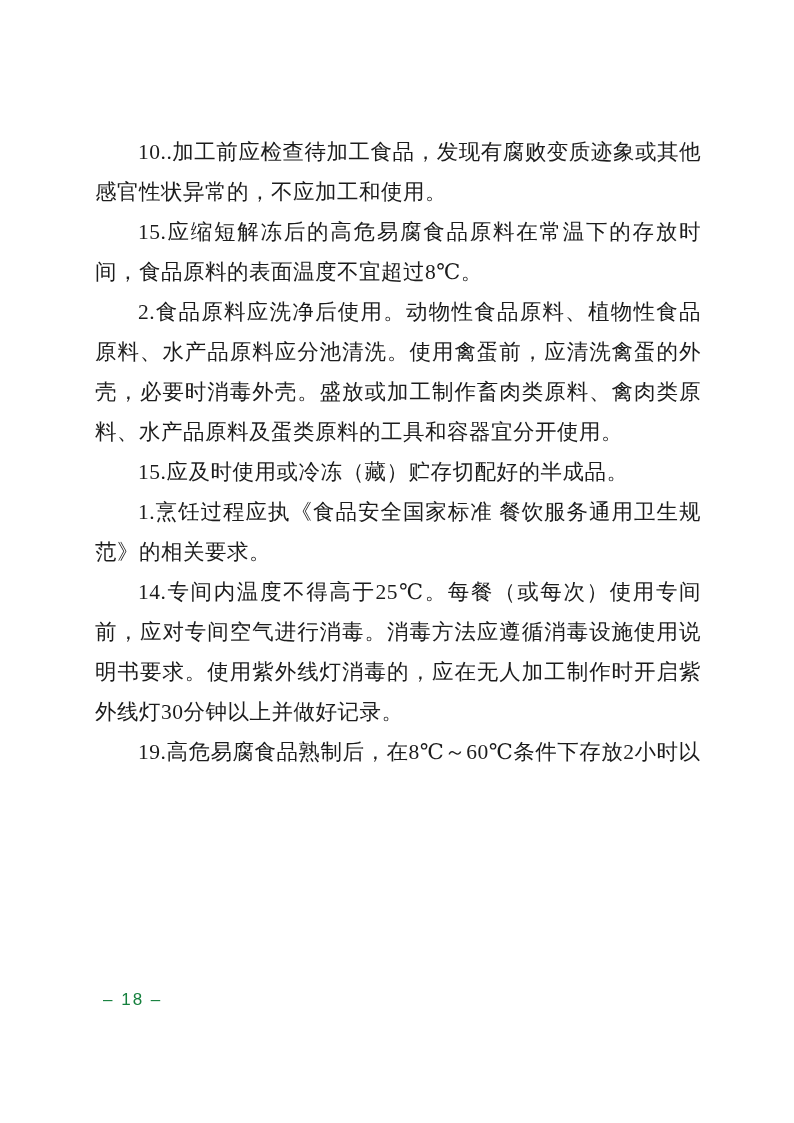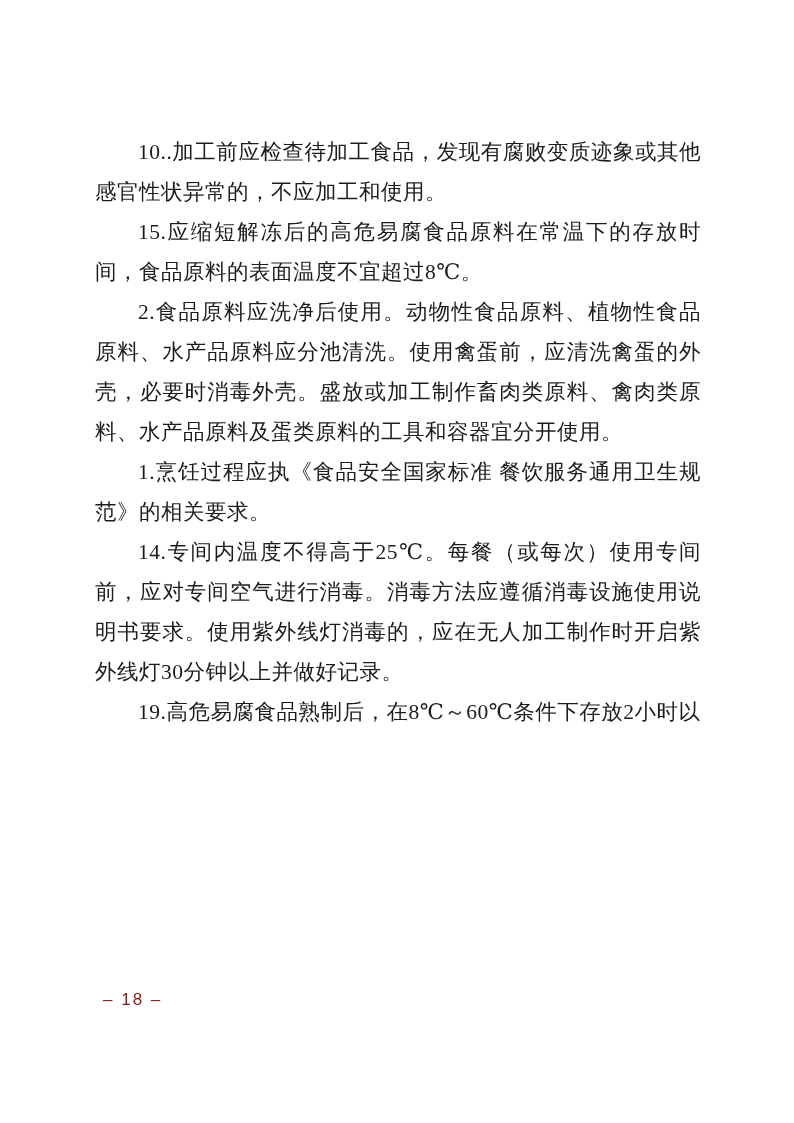--- a/index.html
+++ b/index.html
@@ -32,31 +32,32 @@
     text-indent: 2em;
     letter-spacing: 0.5px;
     font-weight: 400;
   }
   .footer {
     position: absolute;
     left: 103px;
     top: 988px;
     font-size: 17px;
     line-height: 24px;
-    color: #7f1d1d;
+    color: #15803d;
     font-family: "Liberation Sans", "DejaVu Sans", sans-serif;
     letter-spacing: 2px;
   }
 </style>
 </head>
 <body>
 
 <div class="page">
   <div class="content">
     <p>10..加工前应检查待加工食品，发现有腐败变质迹象或其他感官性状异常的，不应加工和使用。</p>
     <p>15.应缩短解冻后的高危易腐食品原料在常温下的存放时间，食品原料的表面温度不宜超过8℃。</p>
     <p>2.食品原料应洗净后使用。动物性食品原料、植物性食品原料、水产品原料应分池清洗。使用禽蛋前，应清洗禽蛋的外壳，必要时消毒外壳。盛放或加工制作畜肉类原料、禽肉类原料、水产品原料及蛋类原料的工具和容器宜分开使用。</p>
+    <p>15.应及时使用或冷冻（藏）贮存切配好的半成品。</p>
     <p>1.烹饪过程应执《食品安全国家标准 餐饮服务通用卫生规范》的相关要求。</p>
     <p>14.专间内温度不得高于25℃。每餐（或每次）使用专间前，应对专间空气进行消毒。消毒方法应遵循消毒设施使用说明书要求。使用紫外线灯消毒的，应在无人加工制作时开启紫外线灯30分钟以上并做好记录。</p>
     <p>19.高危易腐食品熟制后，在8℃～60℃条件下存放2小时以</p>
   </div>
   <div class="footer">– 18 –</div>
 </div>
 
 </body></html>

